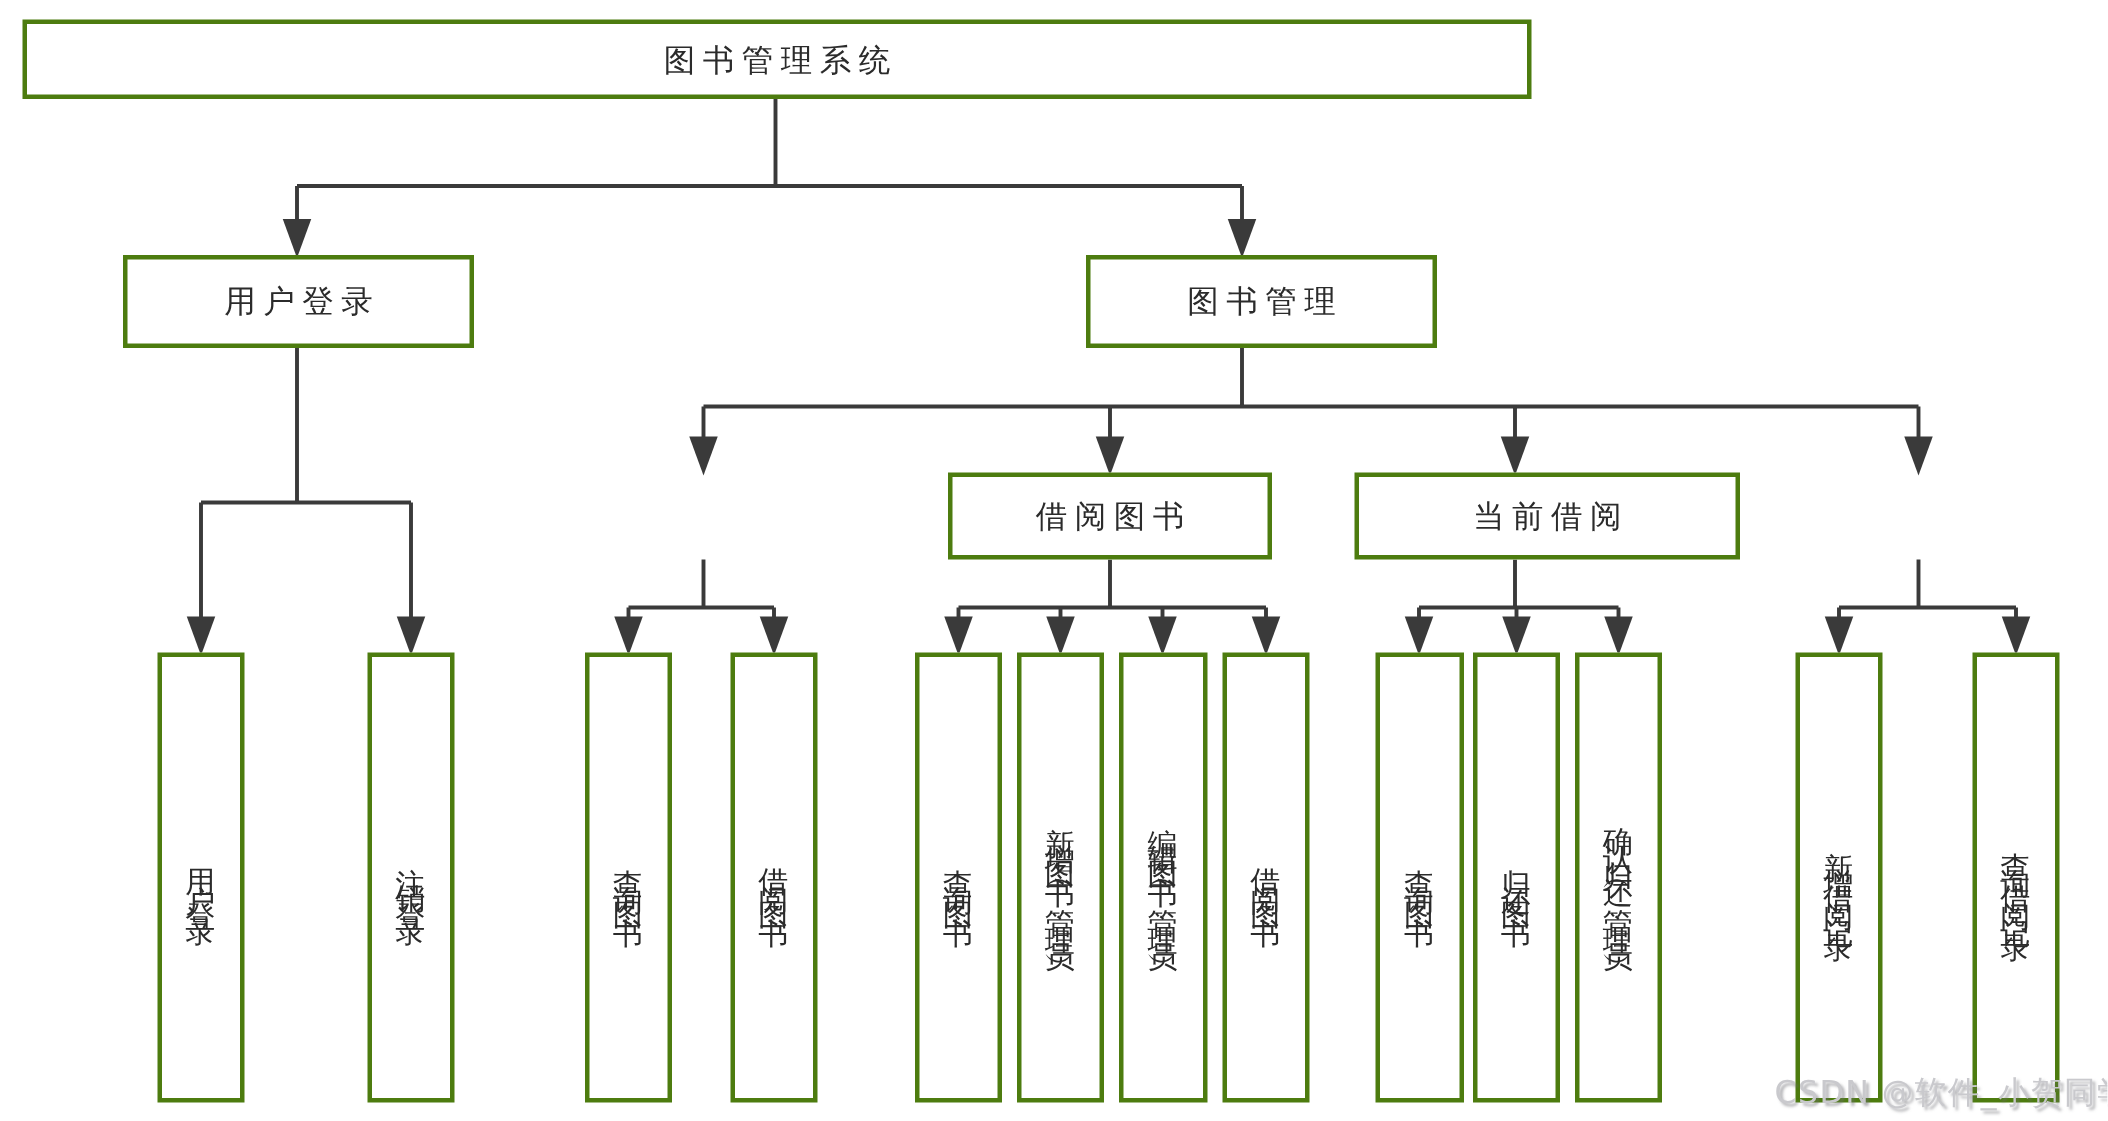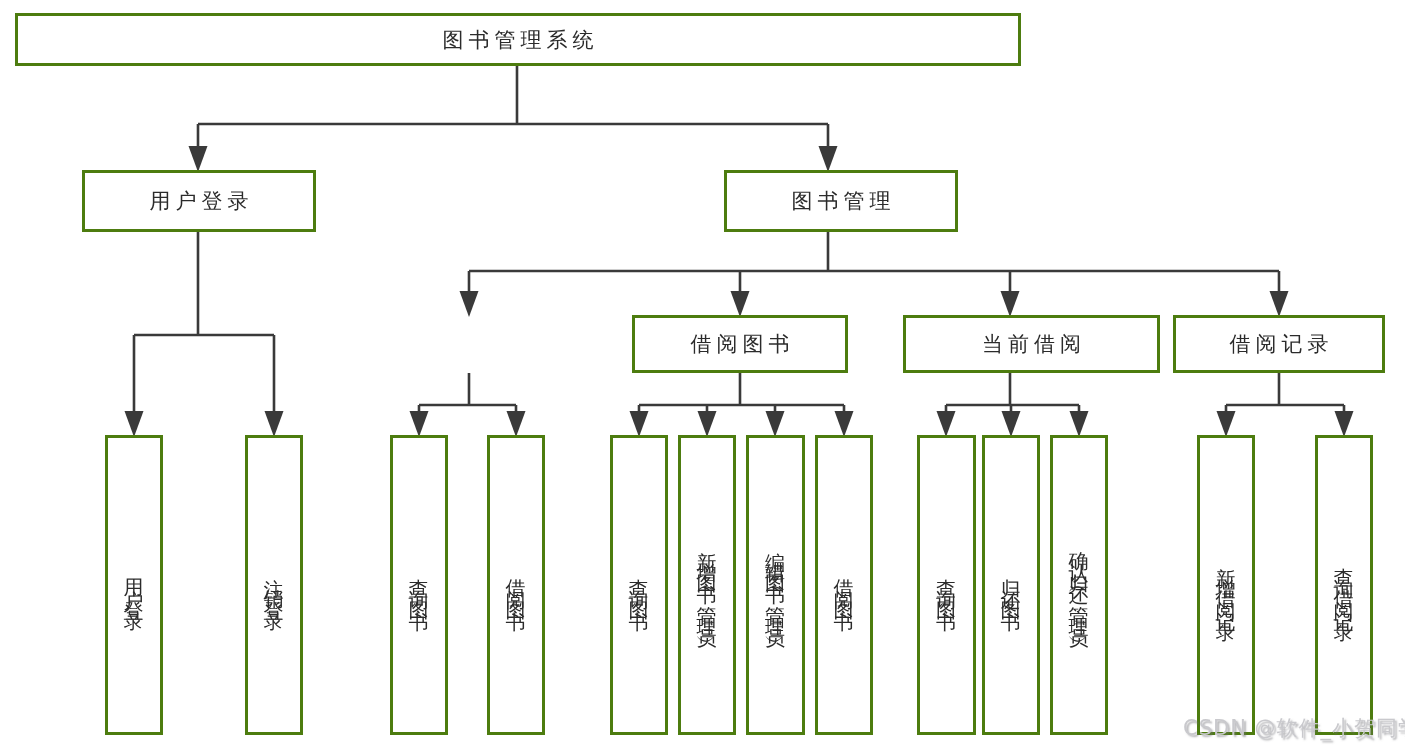--- a/index.html
+++ b/index.html
@@ -104,21 +104,20 @@
     </g>
   </svg>
 
   <div class="node" style="left:15px; top:13px; width:1006px; height:53px;">图书管理系统</div>
 
   <div class="node" style="left:82px; top:170px; width:234px; height:62px;">用户登录</div>
   <div class="node" style="left:712px; top:170px; width:234px; height:62px;margin-left:12px;">图书管理</div>
 
   <div class="node" style="left:632px; top:315px; width:216px; height:58px;">借阅图书</div>
   <div class="node" style="left:903px; top:315px; width:257px; height:58px;">当前借阅</div>
-  <div class="node" style="left:1173px; top:315px; width:212px; height:58px;">借阅记录</div>
 
   <div class="node leaf" style="left:105px; top:435px; width:58px; height:300px;">用户登录</div>
   <div class="node leaf" style="left:245px; top:435px; width:58px; height:300px;">注销登录</div>
 
   <div class="node leaf" style="left:390px; top:435px; width:58px; height:300px;">查询图书</div>
   <div class="node leaf" style="left:487px; top:435px; width:58px; height:300px;">借阅图书</div>
 
   <div class="node leaf" style="left:610px; top:435px; width:58px; height:300px;">查询图书</div>
   <div class="node leaf" style="left:678px; top:435px; width:58px; height:300px;">新增图书（管理员）</div>
   <div class="node leaf" style="left:746px; top:435px; width:59px; height:300px;">编辑图书（管理员）</div>

